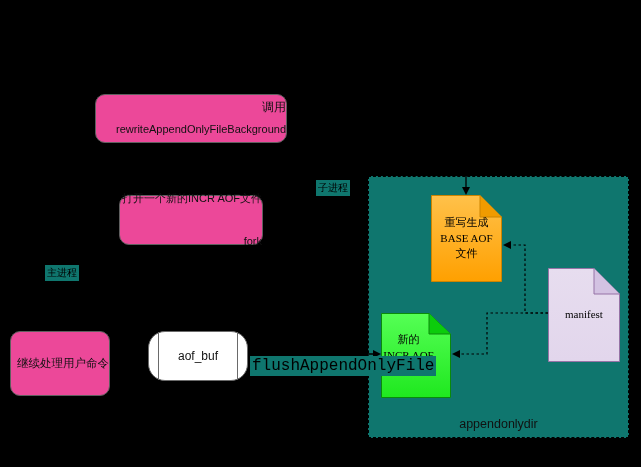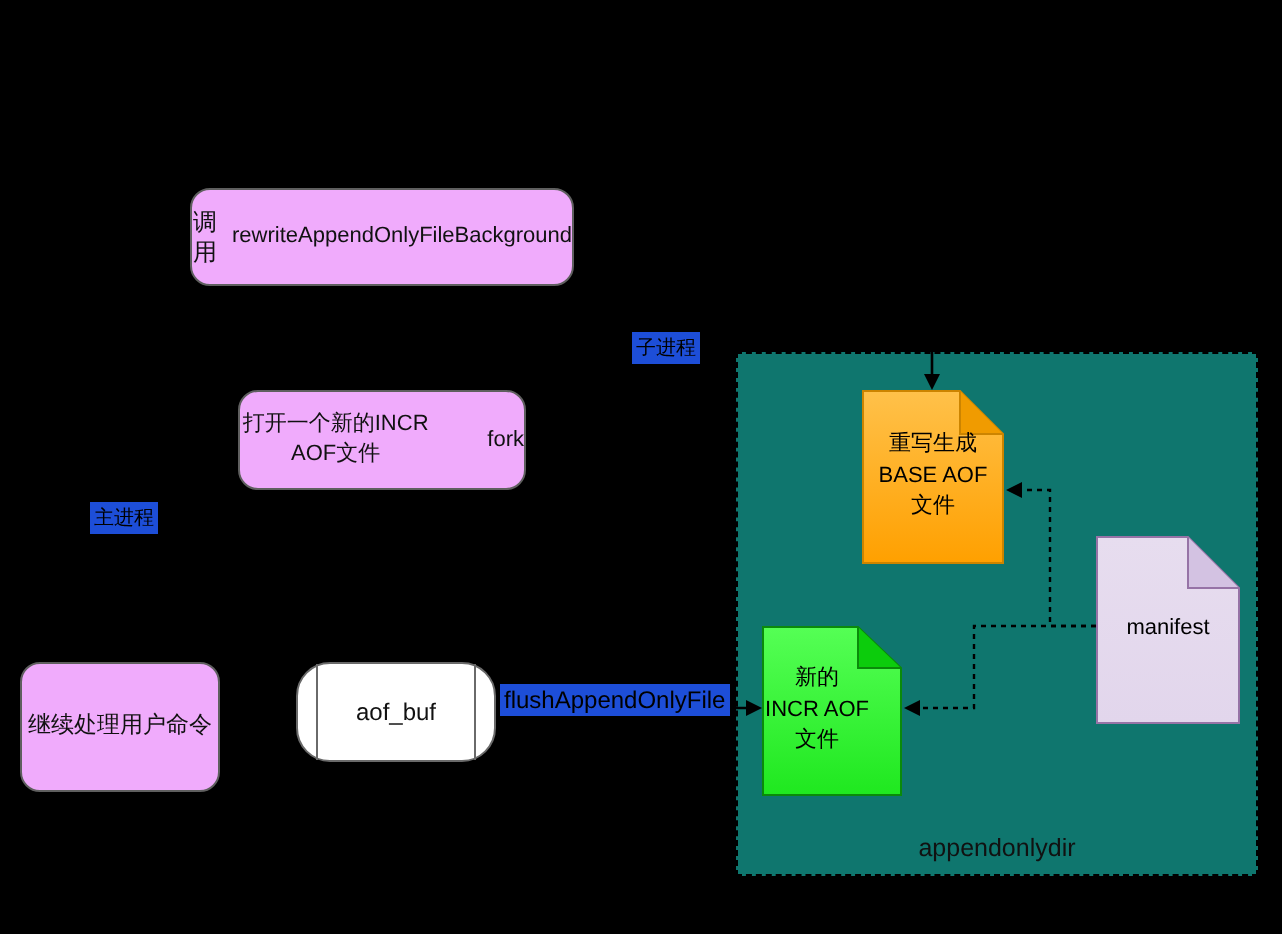--- a/index.html
+++ b/index.html
@@ -3,60 +3,60 @@
 <meta charset="utf-8">
 <style>
   html,body { margin:0; padding:0; background:#000; }
   #canvas {
     position:relative; width:641px; height:467px; background:#000;
     font-family:"Liberation Sans", "DejaVu Sans", sans-serif;
     overflow:hidden;
   }
   
   .box {
-    position:absolute; background:#f0abfc; border:1px solid #5f5f5f;
+    position:absolute; background:#ec4899; border:1px solid #5f5f5f;
     border-radius:10px; color:#111;
-    display:flex; flex-direction:row; align-items:center; justify-content:center;
+    display:flex; flex-direction:column; align-items:flex-end; justify-content:center;
     text-align:center; box-sizing:border-box;
   }
   .box .l1 { font-size:12px; line-height:15px; }
   .box .l2 { font-size:11px; line-height:15px; }
   .gap2 { gap:7px; }
   .gap0 { gap:1px; }
   
   .procbox {
     position:absolute; background:#fff; border:1px solid #6a6a6a;
     display:flex; align-items:center; justify-content:center;
     color:#111; font-size:12px; box-sizing:border-box;
   }
   .procbox .tick {
     position:absolute; top:0; bottom:0; width:1px; background:#6a6a6a;
   }
   .tick.left { left:9px; } .tick.right { right:9px; }
   
   .edge-label {
-    position:absolute; background:#1d4ed8; color:#000;
-    padding:1px 2px; white-space:nowrap;
+    position:absolute; background:#0f766e; color:#000;
+    padding:1px 2px; white-space:nowrap;margin-top:14px;
   }
   .sm { font-size:10px; }
-  .md { font-size:12px; }
+  .md { font-size:16px;font-family:Liberation Mono, monospace; }
   
   #dir-container {
     position:absolute; left:368px; top:176px; width:261px; height:262px;
     background:#0f766e; border:1px dashed #000; box-sizing:border-box; z-index:1;
   }
   #dir-label {
     position:absolute; left:0; right:0; bottom:6px; text-align:center;
     color:#111; font-size:12.5px;
   }
   .docsvg { position:absolute; z-index:2; }
   .doc-text {
     position:absolute; z-index:2; display:flex; flex-direction:column;
     align-items:center; justify-content:center; text-align:center;
-    color:#000; font-size:11px; line-height:15.5px;
+    color:#000; font-size:11px; line-height:15.5px;font-family:Liberation Serif, serif;
   }
   #connectors { position:absolute; left:0; top:0; z-index:3; }
   .hitext { z-index:4; }
   .boxz { z-index:4; }
 </style>
 </head>
 <body>
 
 <div id="canvas">
 

